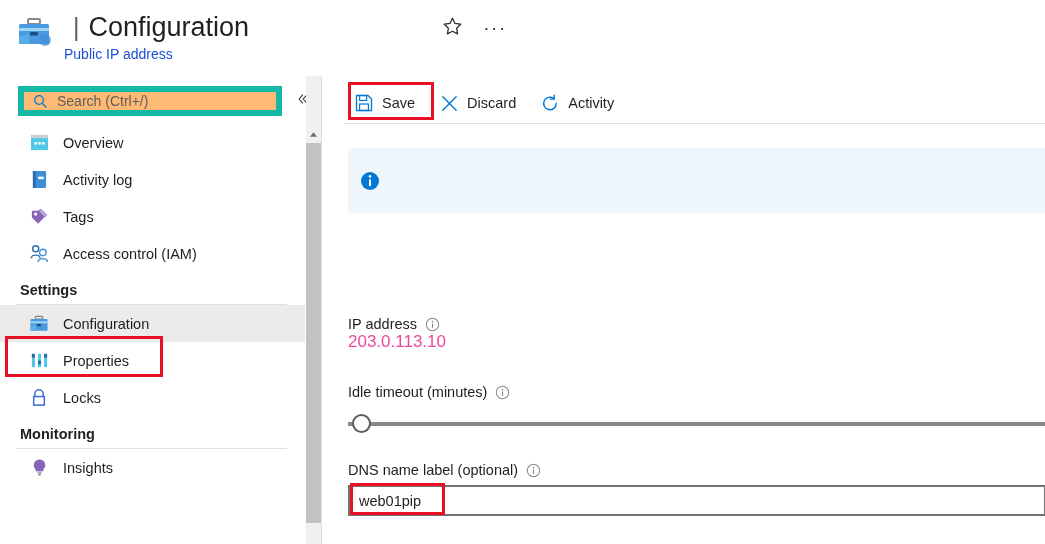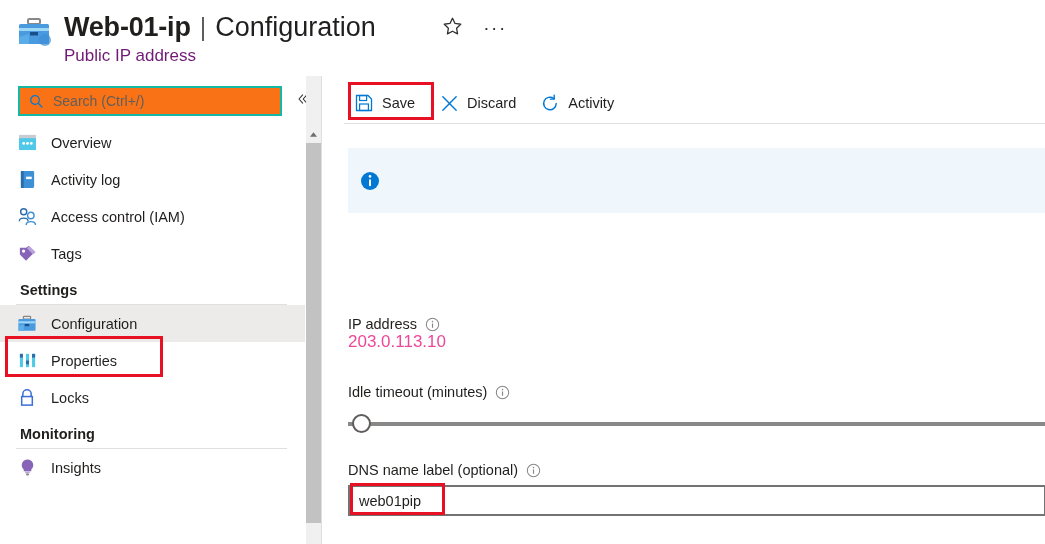--- a/index.html
+++ b/index.html
@@ -17,35 +17,35 @@
   .header { position: absolute; left: 0; top: 0; width: 1045px; height: 76px; }
   .res-icon { position: absolute; left: 16px; top: 16px; width: 36px; height: 34px; }
   .title-row { position: absolute; left: 64px; top: 8px; height: 38px; display: flex; align-items: center; }
   .title-main { font-size: 27px; font-weight: 600; letter-spacing: -0.2px; color: #201f1e; white-space: nowrap; }
   .title-sep { font-size: 25px; font-weight: 300; color: #605e5c; margin: 0 9px; }
   .title-sub { font-size: 27px; font-weight: 400; color: #201f1e; white-space: nowrap; }
   .hdr-actions { position: absolute; left: 440px; top: 14px; display: flex; align-items: center; gap: 20px; }
   .star-btn { width: 24px; height: 24px; display: flex; align-items: center; justify-content: center; cursor: pointer; }
   .ellipsis-btn { width: 22px; height: 22px; display: flex; align-items: flex-end; justify-content: center; cursor: pointer;
                   font-size: 19px; line-height: 10px; color: #323130; letter-spacing: 1.5px; padding-bottom: 4px; }
-  .subtitle { position: absolute; left: 64px; top: 46px; font-size: 17px; color: #701a75; }
+  .subtitle { position: absolute; left: 64px; top: 46px; font-size: 14px; color: #1d4ed8; }
 
   
   .sidebar { position: absolute; left: 0; top: 76px; width: 305px; height: 468px; background: #fff; }
   .search-wrap { position: absolute; left: 18px; top: 10px; width: 264px; height: 30px;
-                 border: 2px solid #14b8a6; background: #f97316; display: flex; align-items: center; }
+                 border: 6px solid #14b8a6; background: #fdba74; display: flex; align-items: center; }
   .search-ico { margin-left: 9px; width: 15px; height: 15px; flex: 0 0 auto; }
   .search-input { border: 0; outline: 0; margin-left: 7px; font-size: 14px; color: #323130;
                   font-family: "Liberation Sans", sans-serif; width: 210px; background: transparent; }
   .search-input::placeholder { color: #605e5c; opacity: 1; }
   .collapse-btn { position: absolute; left: 296px; top: 16px; font-size: 15px; color: #323130; cursor: pointer;
                   line-height: 16px; }
 
   .navlist { position: absolute; left: 0; top: 48px; width: 305px; }
-  .nav-item { position: relative; height: 37px; display: flex; align-items: center; padding-left: 16px; cursor: pointer; }
+  .nav-item { position: relative; height: 37px; display: flex; align-items: center; padding-left: 28px; cursor: pointer; }
   .nav-item.selected { background: #edebe9; }
   .nav-ico { width: 22px; height: 22px; flex: 0 0 auto; display: flex; align-items: center; justify-content: center; }
   .nav-label { margin-left: 13px; font-size: 14.5px; color: #201f1e; white-space: nowrap; }
   .nav-group { margin-top: 10px; padding-left: 20px; }
   .nav-group-title { font-size: 14.5px; font-weight: 700; color: #201f1e; padding-bottom: 6px; }
   .nav-group-rule { height: 1px; background: #e1dfdd; margin-right: 18px; }
 
   
   .sb-track { position: absolute; left: 306px; top: 76px; width: 15px; height: 468px; background: #f0f0f0; }
   .sb-up { position: absolute; left: 306px; top: 126px; width: 15px; height: 16px; background: #f0f0f0;
@@ -100,21 +100,20 @@
         <rect x="12" y="3" width="12" height="5" rx="1.2" fill="none" stroke="#8a8886" stroke-width="2"></rect>
         <rect x="3" y="8" width="30" height="20" rx="1.5" fill="#4a9ae0"></rect>
         <rect x="3" y="12" width="30" height="3" fill="#9fd8f5"></rect>
         <rect x="14" y="16" width="8" height="3.5" fill="#1b4f8a"></rect>
         <path d="M3 21 L13 18 L13 28 L3 28 Z" fill="#5bb0ea" opacity="0.85"></path>
         <circle cx="29" cy="24" r="6" fill="#3d8fd6" opacity="0.7"></circle>
       </svg>
     </div>
 
     <div class="title-row">
-      <span class="title-main">Web-01-ip</span>
       <span class="title-sep">|</span>
       <span class="title-sub">Configuration</span>
     </div>
 
     <div class="hdr-actions">
       <div class="star-btn">
         <svg width="21" height="21" viewBox="0 0 24 24">
           <path d="M12 2.6l2.9 5.9 6.5.95-4.7 4.6 1.1 6.45L12 17.45 6.2 20.5l1.1-6.45-4.7-4.6 6.5-.95z" fill="none" stroke="#323130" stroke-width="1.5" stroke-linejoin="round"></path>
         </svg>
       </div>
@@ -163,39 +162,39 @@
             <rect x="2" y="1" width="14" height="18" rx="1.2" fill="#3d8fd6"></rect>
             <rect x="2" y="1" width="3" height="18" fill="#2b6cad"></rect>
             <rect x="7.5" y="7" width="6" height="2.6" fill="#ffffff"></rect>
           </svg>
         </span>
         <span class="nav-label">Activity log</span>
       </div>
 
       <div class="nav-item">
         <span class="nav-ico">
+          <svg width="20" height="19" viewBox="0 0 20 20">
+            <path d="M11.5 2 L18 8.5 L9 17.5 L2.5 11 L2.5 4 L9 4 Z" fill="#8764b8"></path>
+            <circle cx="6.4" cy="7.4" r="1.7" fill="#ffffff"></circle>
+            <path d="M12.5 2 L19 8.5 L16.5 11 L10 4.5 Z" fill="#b9a3dd"></path>
+          </svg>
+        </span>
+        <span class="nav-label">Tags</span>
+      </div>
+
+      <div class="nav-item">
+        <span class="nav-ico">
           <svg width="21" height="19" viewBox="0 0 22 20">
             <circle cx="7" cy="5" r="3.2" fill="none" stroke="#2b6cad" stroke-width="1.5"></circle>
             <path d="M2.4 15 C2.4 10.6 11.6 10.6 11.6 15" fill="none" stroke="#2b6cad" stroke-width="1.5"></path>
             <circle cx="14.5" cy="9" r="3.4" fill="none" stroke="#3d8fd6" stroke-width="1.5"></circle>
             <path d="M9.6 19 C9.6 14.2 19.4 14.2 19.4 19" fill="none" stroke="#3d8fd6" stroke-width="1.5"></path>
           </svg>
         </span>
         <span class="nav-label">Access control (IAM)</span>
-      </div>
-
-      <div class="nav-item">
-        <span class="nav-ico">
-          <svg width="20" height="19" viewBox="0 0 20 20">
-            <path d="M11.5 2 L18 8.5 L9 17.5 L2.5 11 L2.5 4 L9 4 Z" fill="#8764b8"></path>
-            <circle cx="6.4" cy="7.4" r="1.7" fill="#ffffff"></circle>
-            <path d="M12.5 2 L19 8.5 L16.5 11 L10 4.5 Z" fill="#b9a3dd"></path>
-          </svg>
-        </span>
-        <span class="nav-label">Tags</span>
       </div>
 
       <div class="nav-group">
         <div class="nav-group-title">Settings</div>
       </div>
       <div class="nav-group-rule" style="margin-left:16px;"></div>
 
       <div class="nav-item selected">
         <span class="nav-ico">
           <svg width="20" height="18" viewBox="0 0 22 20">

